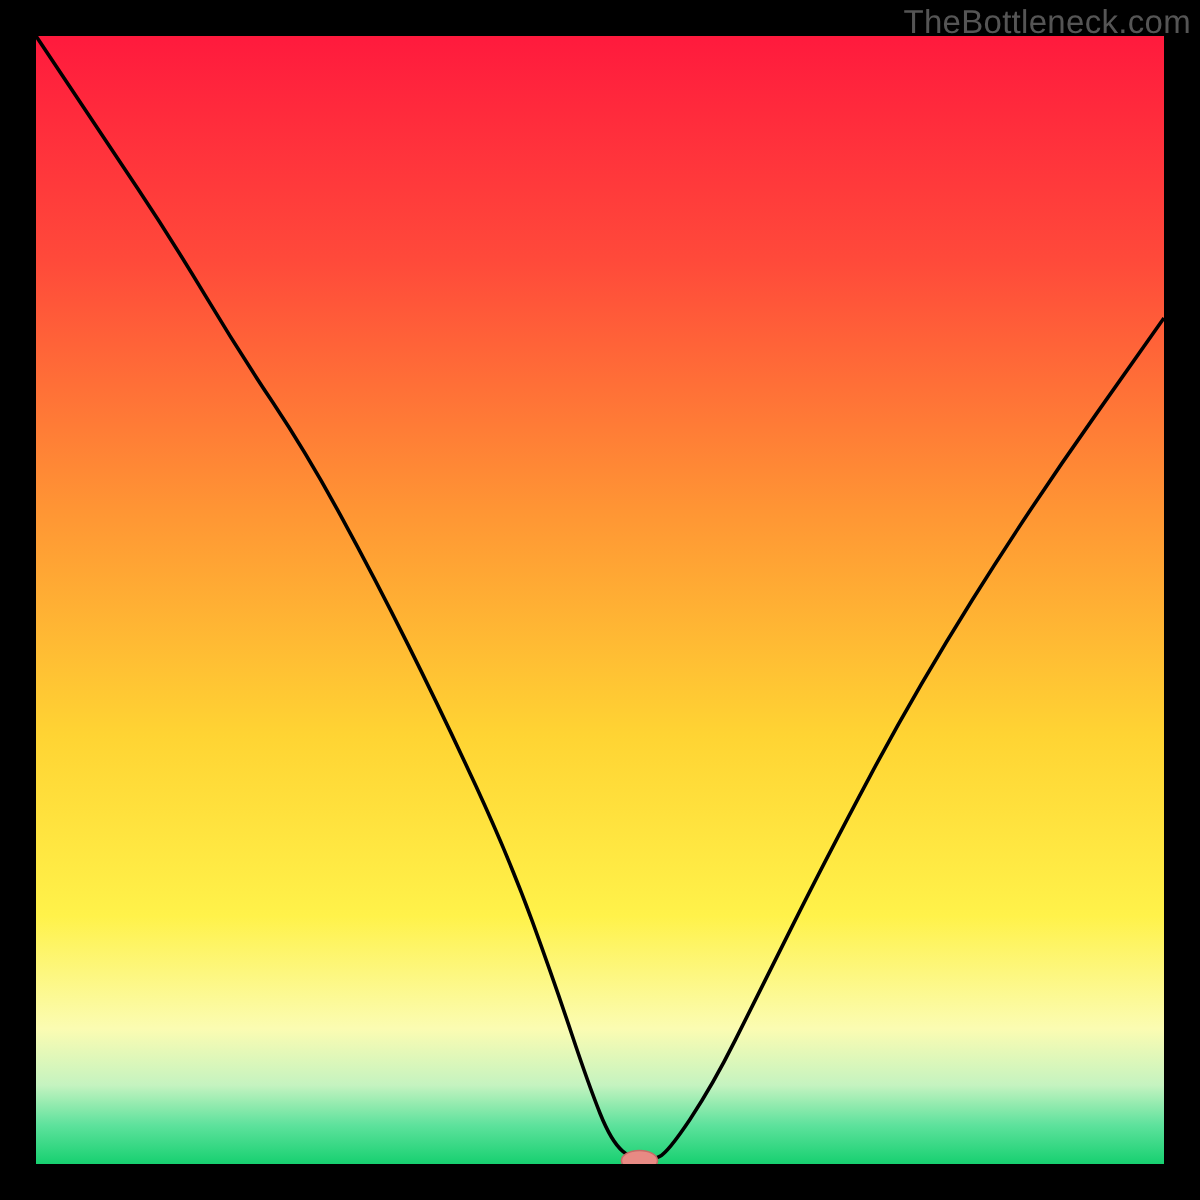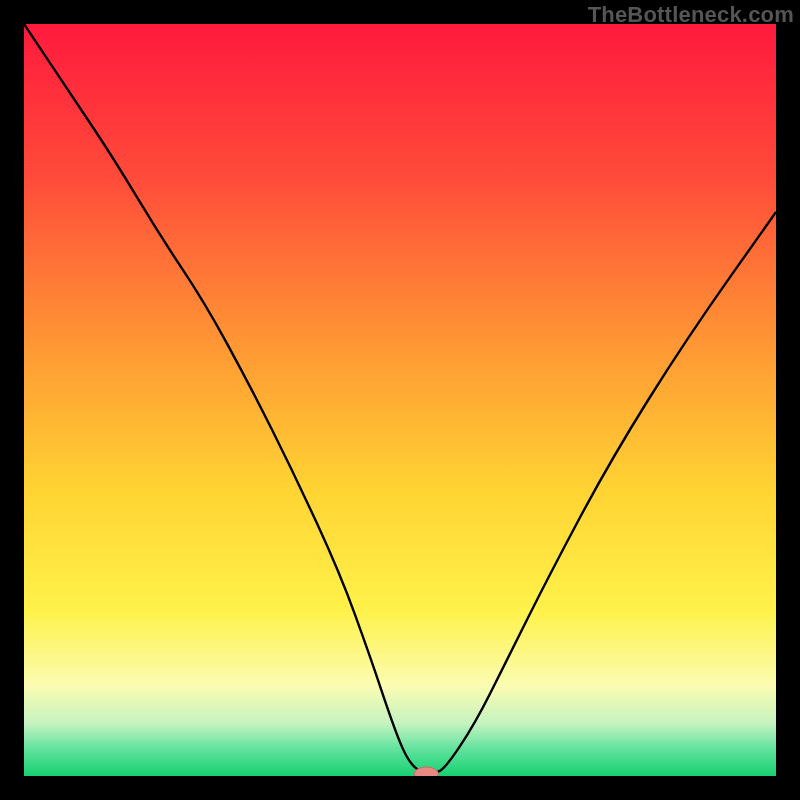--- a/index.html
+++ b/index.html
@@ -24,21 +24,21 @@
     height: 752px;
     overflow: hidden;
   }
   .watermark {
     position: absolute;
     top: 2px;
     right: 6px;
     color: #555;
     font-size: 22px;
     letter-spacing: 0.2px;
-    font-weight: 700;
+    font-weight: 400;
     user-select: none;
   }
   svg { display: block; }
 </style>
 </head>
 <body>
 
 <div class="outer">
   <div class="plot">
     <svg id="svg" width="752" height="752" viewBox="0 0 752 752" preserveAspectRatio="none">

